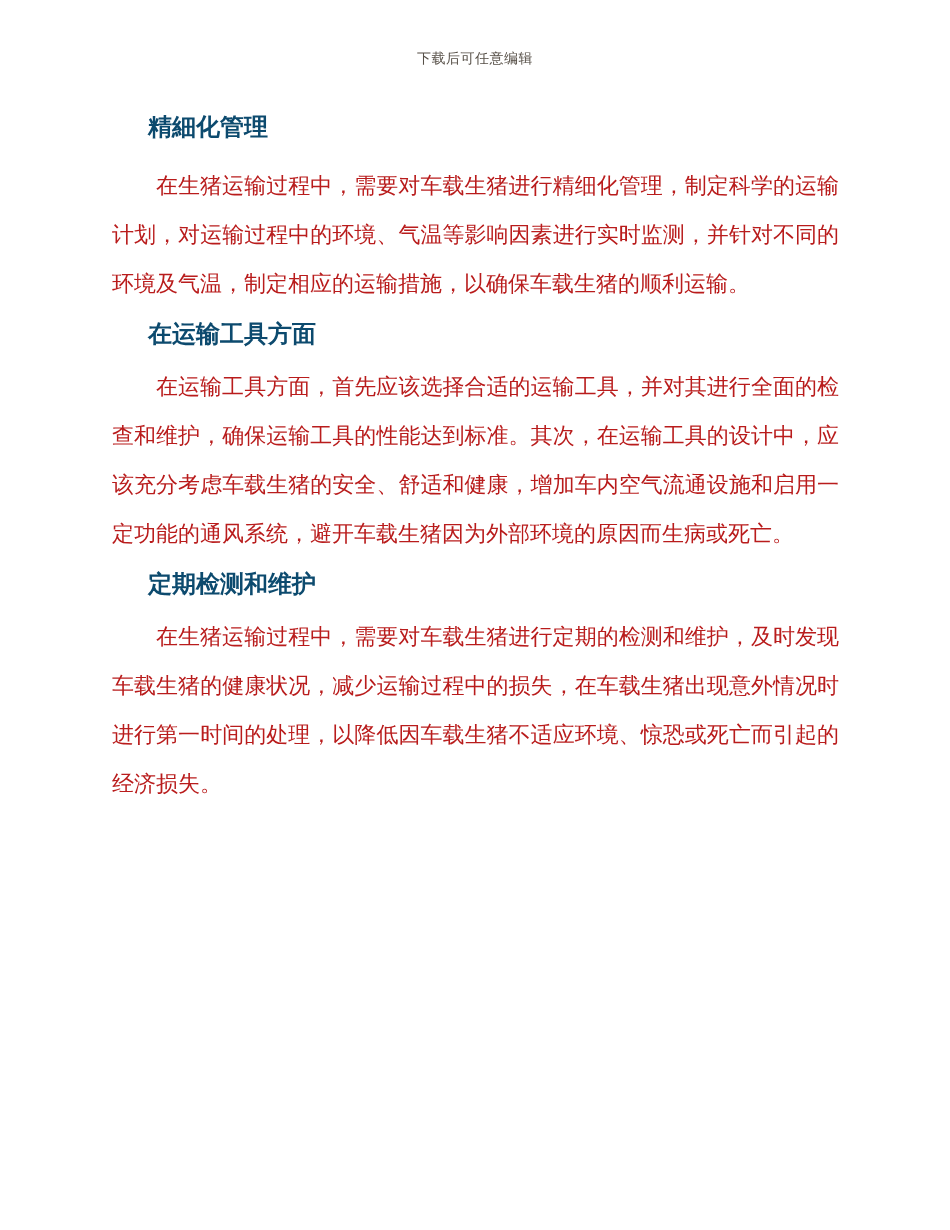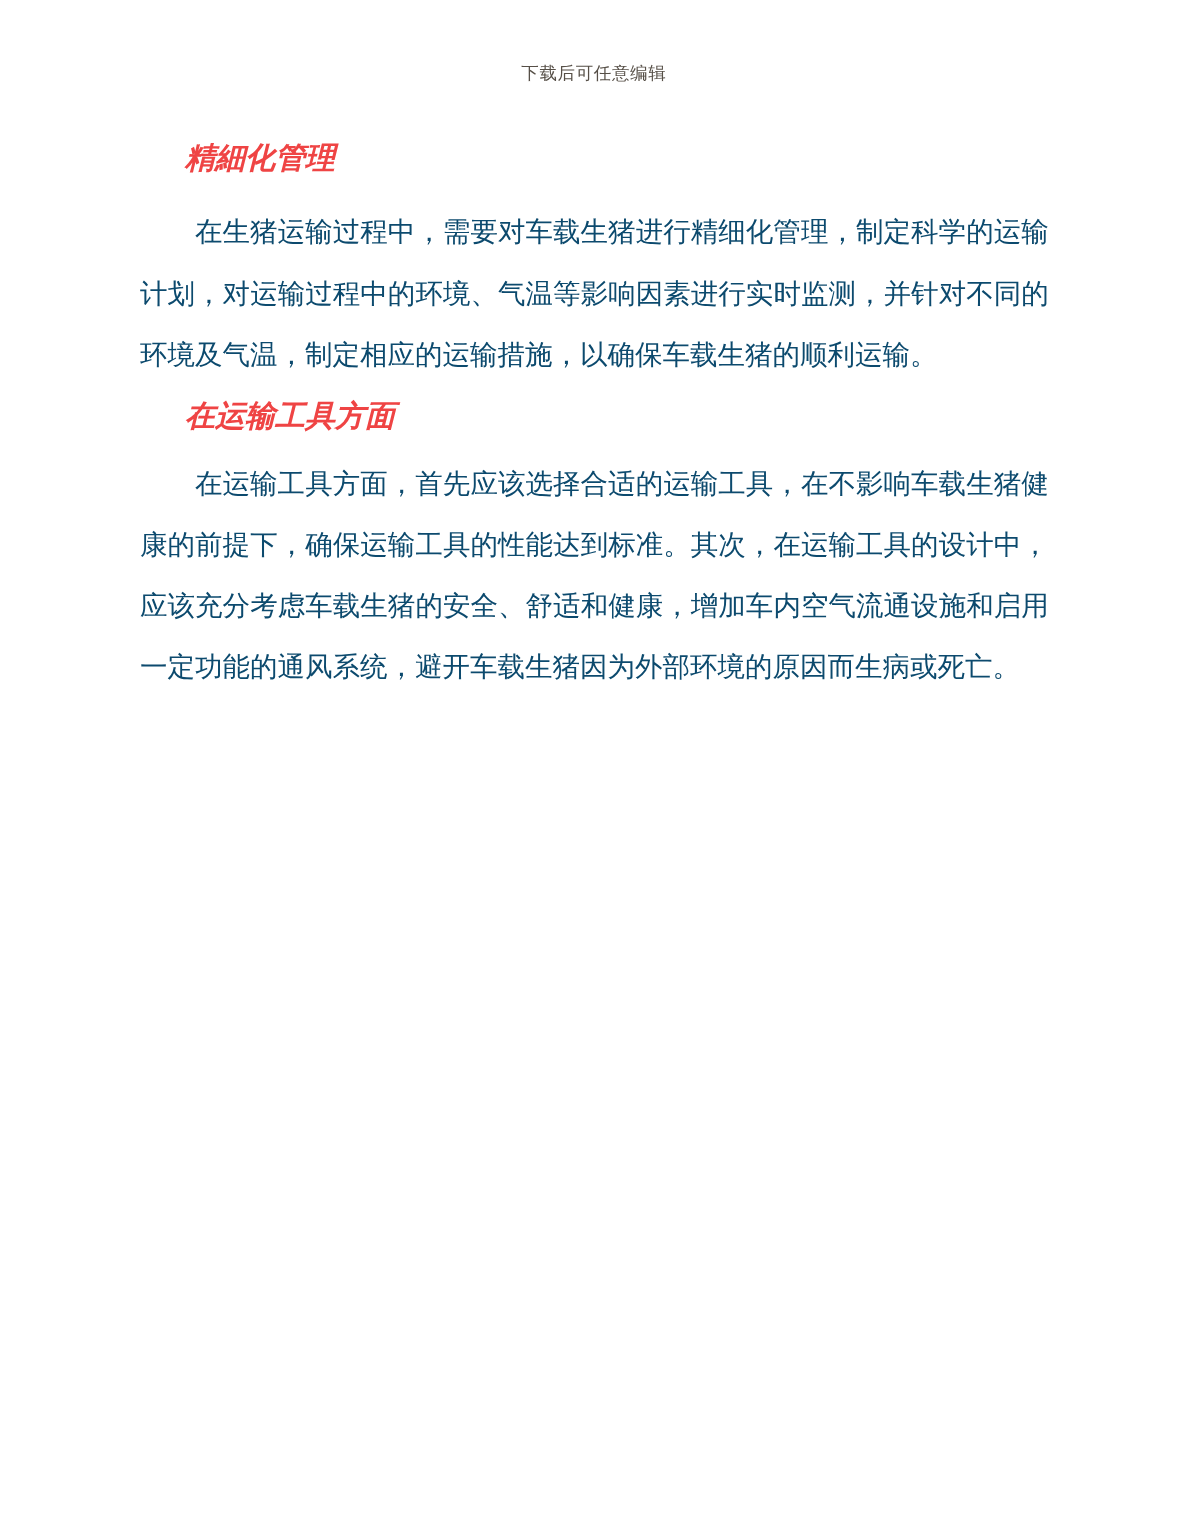--- a/index.html
+++ b/index.html
@@ -29,34 +29,33 @@
   .content {
     position: absolute;
     left: 112px;
     top: 102px;
     width: 727px;
   }
   .section-heading {
     font-size: 24px;
     line-height: 49px;
     font-weight: 700;
-    color: #ef4444;
+    color: #0c4a6e;
     margin: 1px 0 4px 0;
     text-indent: 36px;
     font-family: "Liberation Sans", sans-serif;
-    font-style: italic;
   }
   .section-heading.first {
     margin-top: 0;
     margin-bottom: 10px;
   }
   .body-para {
     font-size: 22px;
     line-height: 49px;
-    color: #0c4a6e;
+    color: #b91c1c;
     margin: 0;
     text-align: justify;
     text-indent: 44px;
     font-family: "Liberation Sans", sans-serif;
   }
 </style>
 </head>
 <body>
 
 <div class="page">
@@ -65,19 +64,23 @@
 
   <div class="content">
 
     <div>
       <h2 class="section-heading first">精細化管理</h2>
       <p class="body-para">在生猪运输过程中，需要对车载生猪进行精细化管理，制定科学的运输计划，对运输过程中的环境、气温等影响因素进行实时监测，并针对不同的环境及气温，制定相应的运输措施，以确保车载生猪的顺利运输。</p>
     </div>
 
     <div>
       <h2 class="section-heading">在运输工具方面</h2>
-      <p class="body-para">在运输工具方面，首先应该选择合适的运输工具，在不影响车载生猪健康的前提下，确保运输工具的性能达到标准。其次，在运输工具的设计中，应该充分考虑车载生猪的安全、舒适和健康，增加车内空气流通设施和启用一定功能的通风系统，避开车载生猪因为外部环境的原因而生病或死亡。</p>
+      <p class="body-para">在运输工具方面，首先应该选择合适的运输工具，并对其进行全面的检查和维护，确保运输工具的性能达到标准。其次，在运输工具的设计中，应该充分考虑车载生猪的安全、舒适和健康，增加车内空气流通设施和启用一定功能的通风系统，避开车载生猪因为外部环境的原因而生病或死亡。</p>
     </div>
 
+    <div>
+      <h2 class="section-heading">定期检测和维护</h2>
+      <p class="body-para">在生猪运输过程中，需要对车载生猪进行定期的检测和维护，及时发现车载生猪的健康状况，减少运输过程中的损失，在车载生猪出现意外情况时进行第一时间的处理，以降低因车载生猪不适应环境、惊恐或死亡而引起的经济损失。</p>
+    </div>
 
 
   </div>
 </div>
 
 </body></html>

